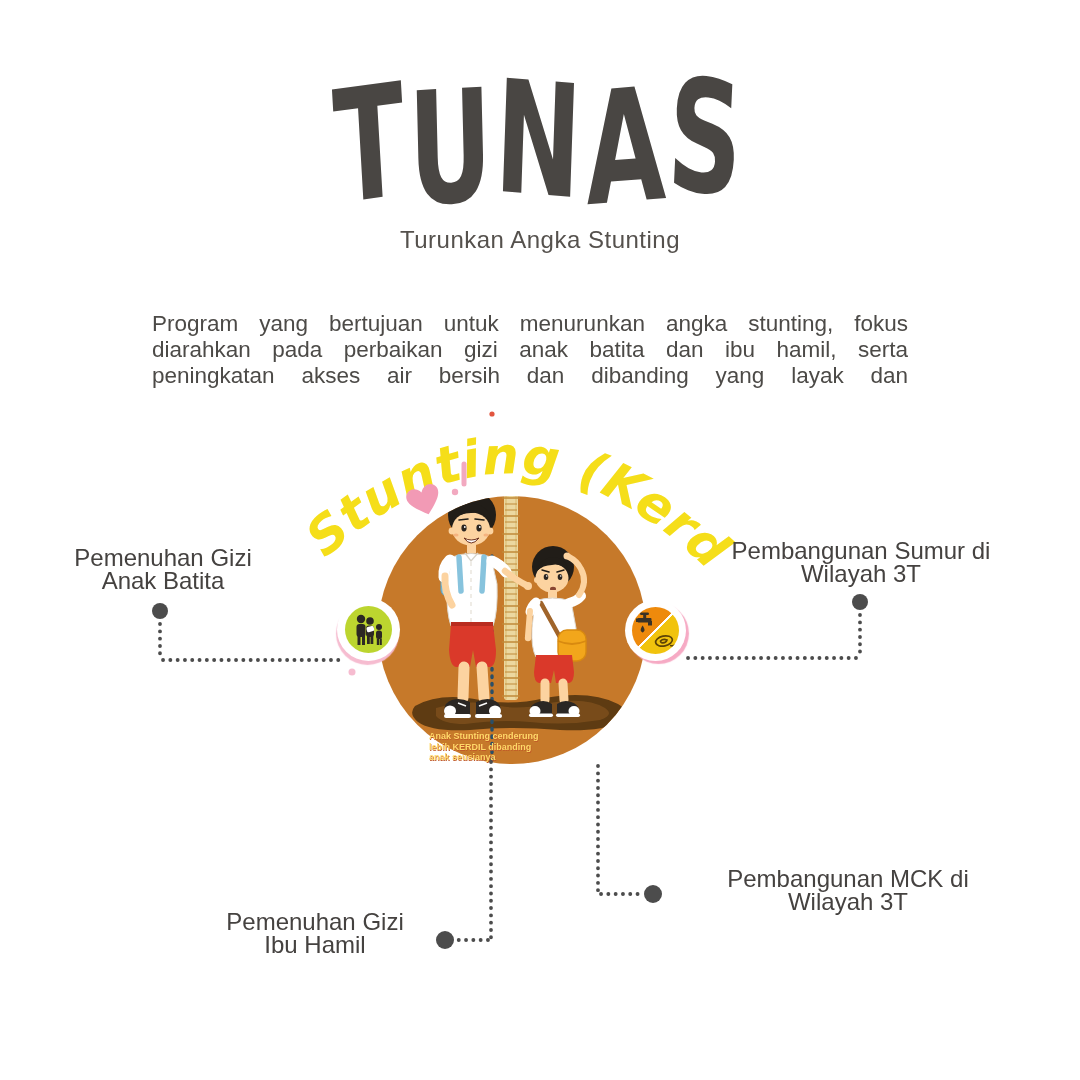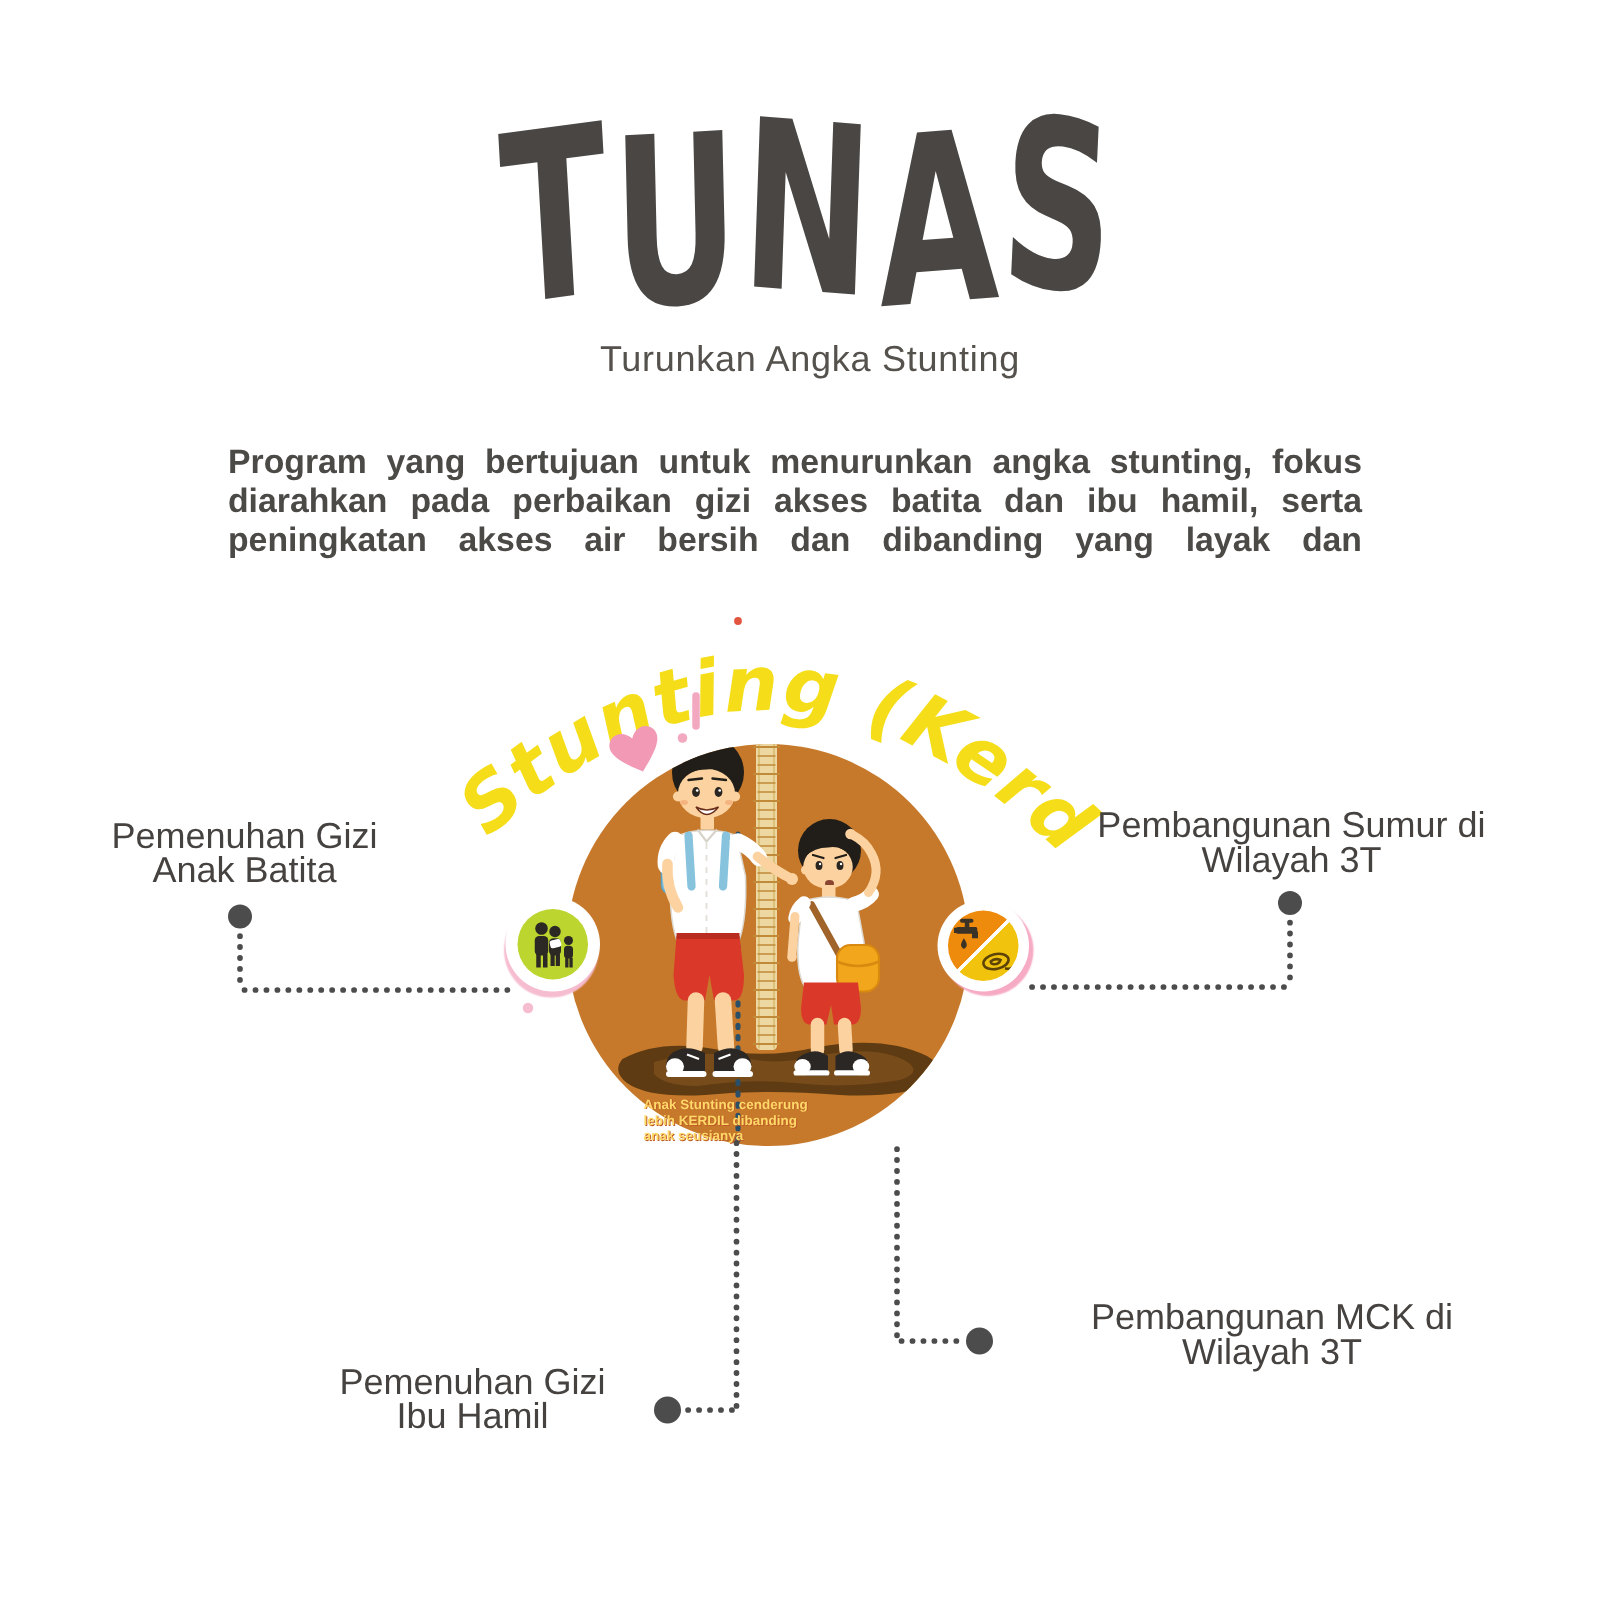--- a/index.html
+++ b/index.html
@@ -8,22 +8,22 @@
 
   
   .title{position:absolute;top:64px;left:0;right:0;text-align:center;
          font-family:"DejaVu Sans",sans-serif;font-weight:bold;font-size:156px;line-height:156px;
          letter-spacing:5px;color:#494643;transform:scaleX(0.66);}
   .title span{display:inline-block;}
   .subtitle{position:absolute;top:226px;left:0;right:0;text-align:center;
             font-size:24px;letter-spacing:.5px;color:#55514d;}
 
   
-  .desc{position:absolute;top:295px;left:152px;width:756px;
-        font-size:22.5px;line-height:26px;color:#4c4a47;font-weight:bold;}
+  .desc{position:absolute;top:311px;left:152px;width:756px;
+        font-size:22.5px;line-height:26px;color:#4c4a47;}
   .desc .j{text-align:justify;text-align-last:justify;}
 
   
   .overlay{position:absolute;left:0;top:0;width:1080px;height:1080px;pointer-events:none;}
 
   
   .scene{position:absolute;left:378px;top:496px;width:268px;height:268px;}
   .caption{position:absolute;left:429px;top:731px;width:166px;text-align:left;
            font-size:9px;line-height:10.5px;font-weight:bold;color:#ffd968;
            text-shadow:0.6px 0.6px 0 #c05a28;}
@@ -50,21 +50,21 @@
 </head>
 <body>
 
 <div class="canvas">
 
   <div class="title"><span style="transform: rotate(-5deg) translateY(2px);">T</span><span style="transform: rotate(-2deg) translateY(6px);">U</span><span style="transform: rotate(3deg) translateY(-2px);">N</span><span style="transform: rotate(-3deg) translateY(5px);">A</span><span style="transform: rotate(4deg) translateY(-4px);">S</span></div>
   <div class="subtitle">Turunkan Angka Stunting</div>
 
   <div class="desc">
     <div class="j">Program yang bertujuan untuk menurunkan angka stunting, fokus</div>
-    <div class="j">diarahkan pada perbaikan gizi akses batita dan ibu hamil, serta</div>
+    <div class="j">diarahkan pada perbaikan gizi anak batita dan ibu hamil, serta</div>
     <div class="j">peningkatan akses air bersih dan dibanding yang layak dan</div>
   </div>
 
   <svg class="overlay" viewBox="0 0 1080 1080">
     <defs>
       <path id="arcP" d="M 322 562 Q 516 380 710 572" fill="none"></path>
     </defs>
     <text font-family="DejaVu Sans, sans-serif" font-style="italic" font-weight="bold" font-size="51" fill="#f5de19" letter-spacing="1">
       <textPath href="#arcP" startOffset="1%">Stunting (Kerdil)</textPath>
     </text>

